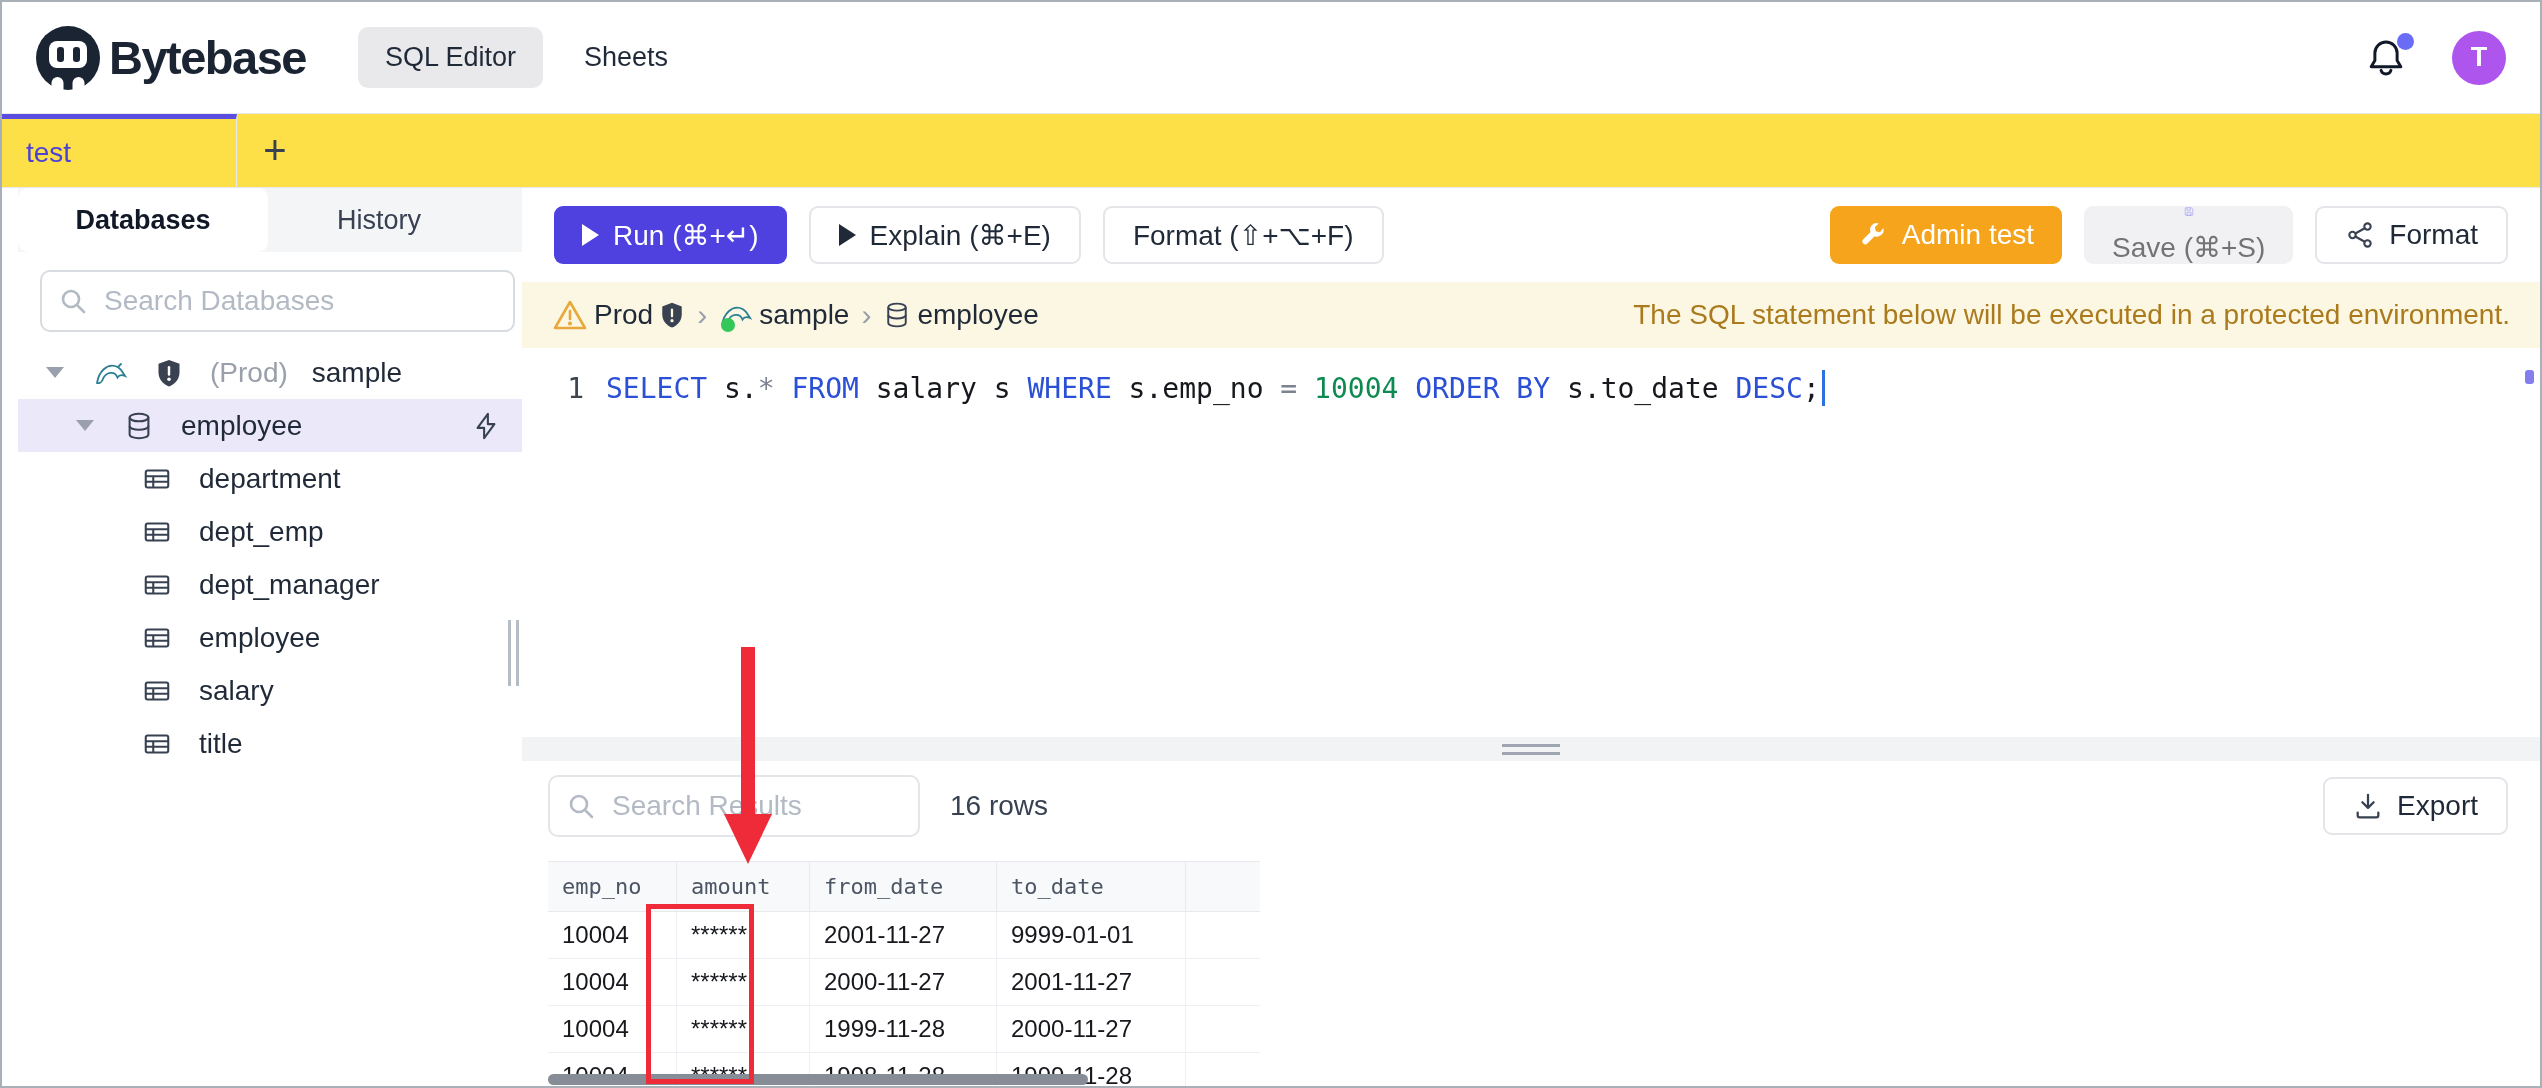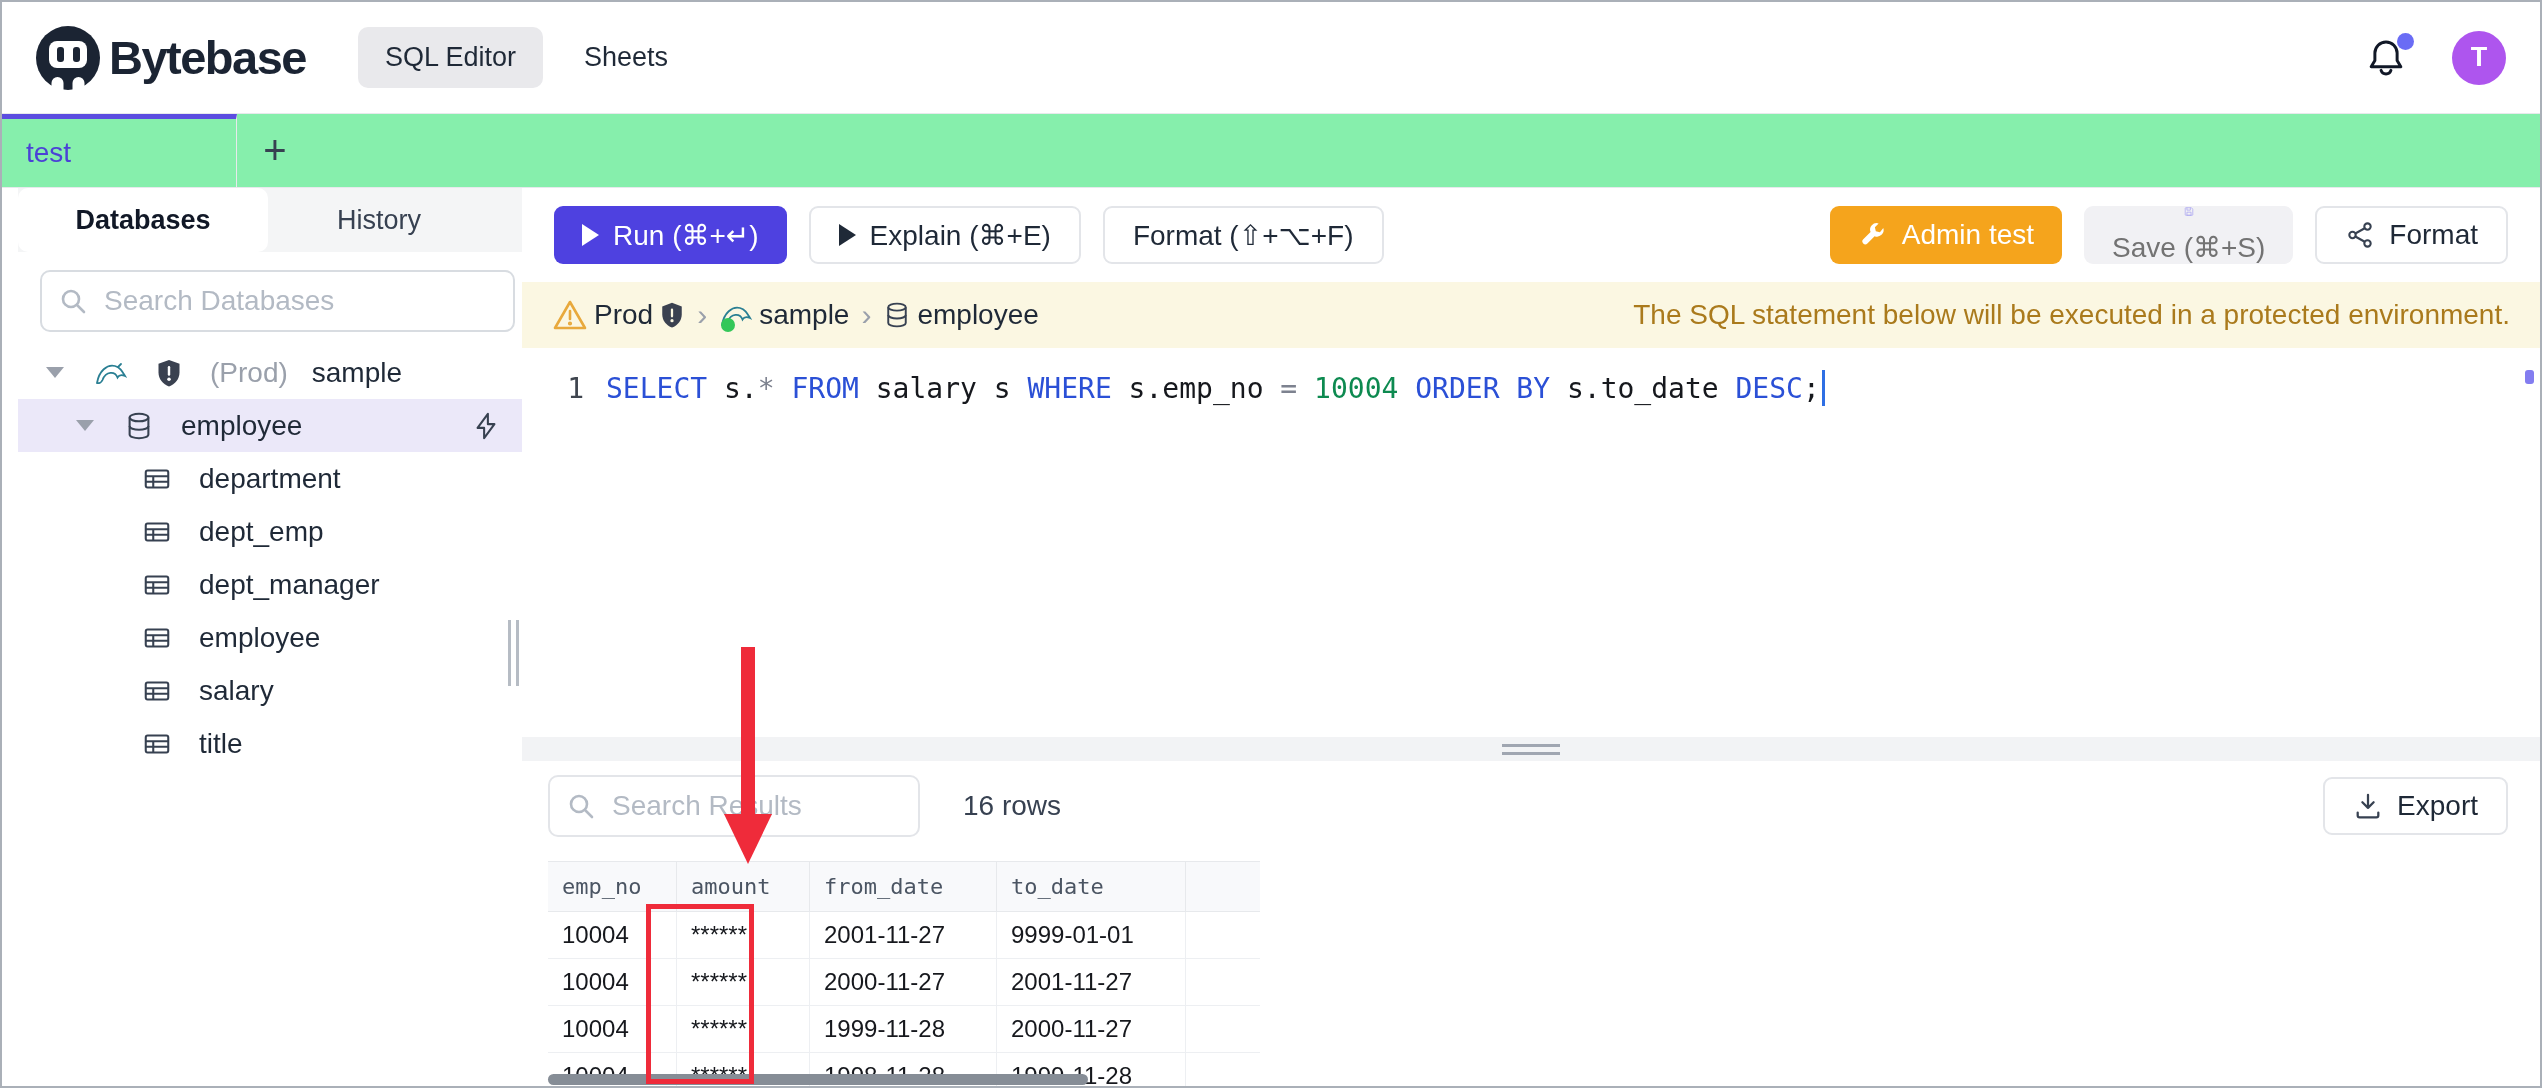--- a/index.html
+++ b/index.html
@@ -20,21 +20,21 @@
   .topnav-item{font-size:27px;padding:15px 27px;border-radius:10px;color:#1f2937;}
   .topnav-item.active{background:#e9e9ec;}
   .header-right{margin-left:auto;display:flex;align-items:center;gap:46px;}
   .bell-wrap{position:relative;width:40px;height:42px;}
   .bell-badge{position:absolute;top:-4px;right:-8px;width:17px;height:17px;border-radius:50%;background:#6a6cf5;}
   .avatar{width:54px;height:54px;border-radius:50%;background:#ae55ee;color:#fff;font-size:27px;font-weight:700;
     display:flex;align-items:center;justify-content:center;}
 
   
   .tabstrip{position:absolute;top:112px;left:0;width:100%;height:74px;border-bottom:1px solid #e7e9ec;
-    display:flex;background:#86efac;box-sizing:border-box;}
+    display:flex;background:#fde047;box-sizing:border-box;}
   .sheet-tab{width:235px;box-sizing:border-box;border-top:5px solid #5b4de0;border-right:1px solid #e7e9ec;
     display:flex;align-items:center;padding-left:24px;font-size:28px;color:#4b42d6;}
   .add-tab{width:76px;display:flex;align-items:center;justify-content:center;font-size:40px;font-weight:300;color:#374151;}
 
   
   .sidebar{position:absolute;left:16px;top:186px;width:520px;bottom:0;border-right:1px solid #e7e9ec;
     background:#fff;box-sizing:border-box;}
   .side-tabs{height:64px;display:flex;background:#f4f5f6;font-size:27px;}
   .side-tab{display:flex;align-items:center;justify-content:center;}
   .side-tab.active{flex:0 0 250px;background:#fff;border-radius:10px;color:#111827;font-weight:600;}
@@ -94,21 +94,21 @@
     flex-direction:column;align-items:center;justify-content:center;gap:5px;}
   .splitter i{display:block;width:58px;height:3px;background:#a0a6b1;}
 
   
   .results{position:absolute;left:520px;top:759px;right:0;bottom:0;background:#fff;}
   .results-controls{display:flex;align-items:center;margin:14px 32px 0 26px;}
   .search-results{width:372px;height:62px;border:2px solid #e3e5e9;border-radius:10px;display:flex;
     align-items:center;gap:14px;padding:0 16px;box-sizing:border-box;}
   .search-results input{border:none;outline:none;flex:1;font-size:28px;font-family:"Liberation Sans",sans-serif;color:#374151;background:transparent;min-width:0;}
   .search-results input::placeholder{color:#b3bac4;}
-  .rowcount{margin-left:43px;font-size:28px;color:#374151;}
+  .rowcount{margin-left:30px;font-size:28px;color:#374151;}
   .btn-export{margin-left:auto;}
   .rtable{margin:24px 0 0 26px;border-collapse:collapse;table-layout:fixed;}
   .rtable th{background:#f8f9fb;border-top:1px solid #e7e9ec;border-bottom:1px solid #e7e9ec;border-right:1px solid #e7e9ec;
     font-family:"DejaVu Sans Mono",monospace;font-weight:normal;color:#4b5563;font-size:22px;text-align:left;padding:12px 14px;}
   .rtable td{border-bottom:1px solid #edeff2;border-right:1px solid #edeff2;font-size:24px;color:#16181d;padding:9px 14px;}
   .rtable .c0{width:100px;} .rtable .c1{width:104px;} .rtable .c2{width:158px;} .rtable .c3{width:160px;}
   .rtable .c4{width:46px;border-right:none;}
   .hscroll{position:absolute;left:26px;bottom:1px;width:540px;height:11px;background:#868d96;border-radius:6px;}
 
   

